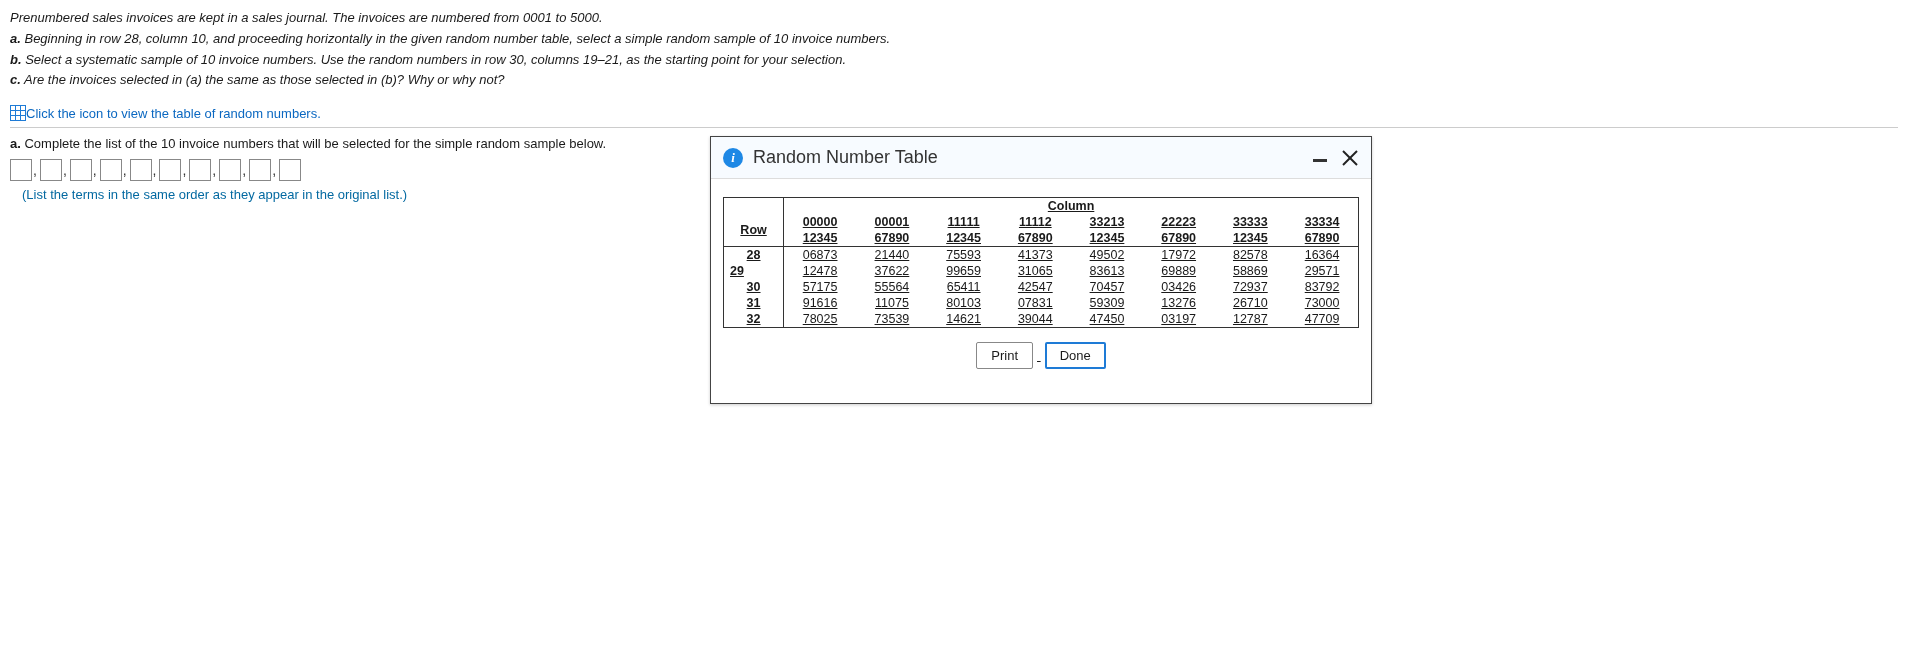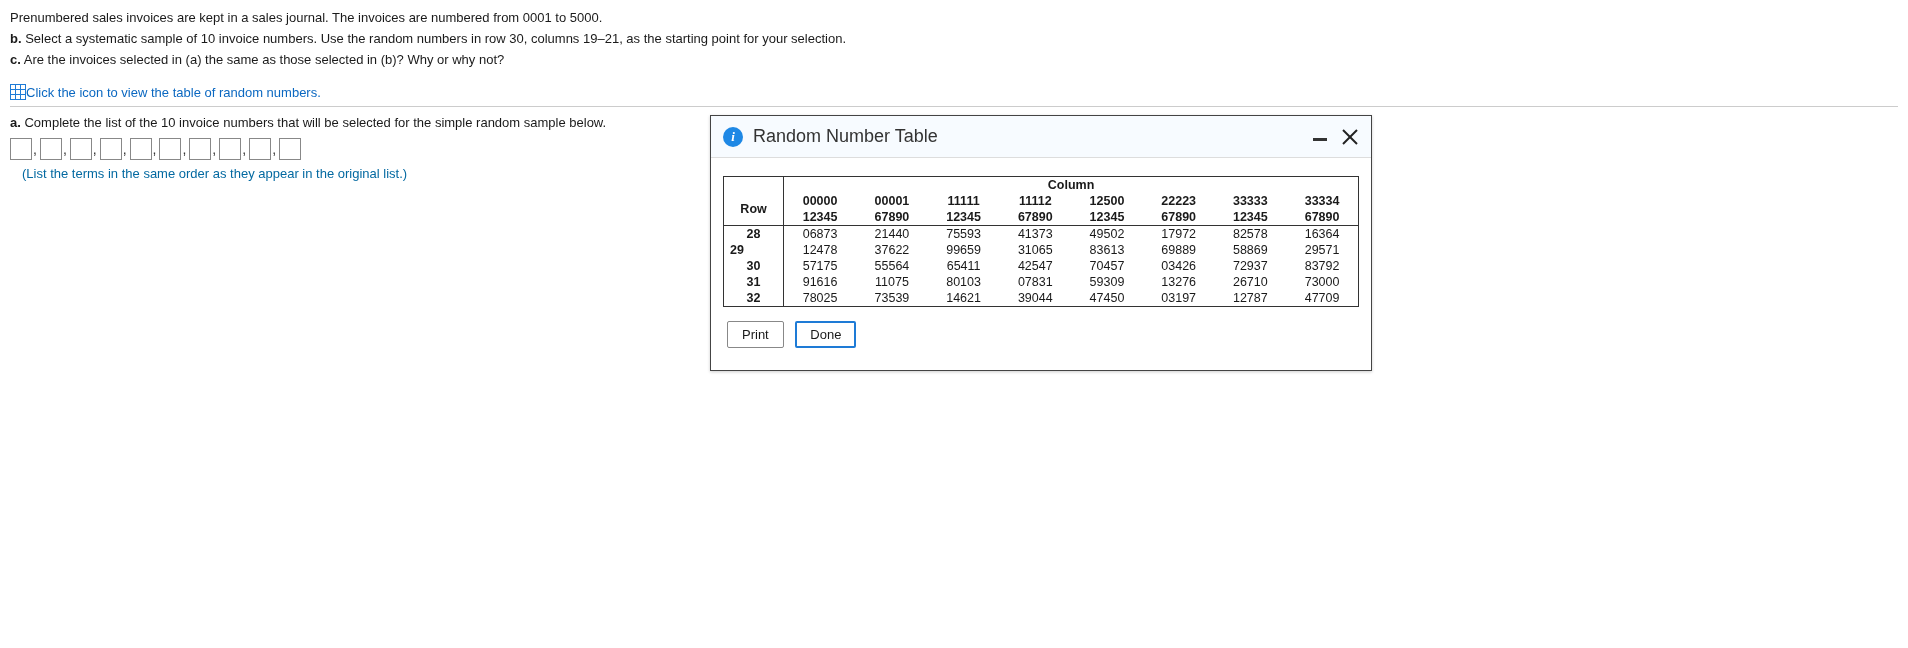--- a/index.html
+++ b/index.html
@@ -1,18 +1,18 @@
 <!DOCTYPE html>
 <html><head>
   <meta charset="utf-8">
   <style>
     * { box-sizing: border-box; margin: 0; padding: 0; }
     body { font-family: Arial, Helvetica, sans-serif; font-size: 13px; color: #1a1a1a; background: #fff; width: 1908px; }
     .question-area { padding: 8px 10px; line-height: 1.6; }
-    .question-area div { margin: 0; }
+    .question-area div { margin: 0; font-style: italic; }
     .bold { font-weight: bold; }
     .hr { border: none; border-top: 1px solid #ccc; margin: 0 10px; }
     .link-row { display: flex; align-items: center; padding: 6px 10px; }
     .table-icon { width: 16px; height: 16px; display: inline-flex; align-items: center; justify-content: center; }
     .link-text { color: #0b68c1; cursor: pointer; }
     .below-hr { display: flex; align-items: flex-start; padding: 8px 10px; gap: 20px; }
     .left-col { flex: 0 0 680px; }
     .part-a-prompt { margin-bottom: 8px; }
     .blanks-row { display: flex; align-items: center; gap: 0px; margin: 4px 0 6px; }
     .blank-box { width: 22px; height: 22px; border: 1px solid #888; background: #fff; display:inline-block; }
@@ -20,37 +20,38 @@
     .hint { color: #0369a1; margin-left: 12px; }
     .dialog-wrap { flex: 0 0 680px; position: relative; }
     .dialog { width: 662px; border: 1px solid #444; background: #fff; box-shadow: 0 1px 3px rgba(0,0,0,.2); }
     .dialog-header { display: flex; align-items: center; padding: 10px 12px; border-bottom: 1px solid #ddd; background: #f7fbff; }
     .info-icon { width: 20px; height: 20px; border-radius: 50%; background: #1e88e5; color: #fff; display: inline-flex; align-items: center; justify-content: center; font-weight: bold; font-size: 13px; font-style: italic; font-family: Georgia, serif; margin-right: 10px; }
     .dialog-title { flex: 1; font-size: 18px; color: #333; }
     .dialog-controls { display: flex; gap: 14px; align-items: center; }
     .min-btn { width: 14px; height: 3px; background: #333; cursor: pointer; margin-top:6px; }
     .close-btn { width: 18px; height: 18px; cursor: pointer; display:inline-flex; align-items:center; justify-content:center; }
     .close-btn svg { width:18px; height:18px; }
-    .dialog-body { padding: 18px 12px 6px; }
+    .dialog-body { padding: 18px 12px 18px; text-decoration: underline; }
     .inner-box { border: 1px solid #333; padding: 0; }
     .rn-table { border-collapse: collapse; width: 100%; font-size: 12.5px; }
     .rn-table td, .rn-table th { padding: 1px 6px; text-align: center; font-weight: normal; white-space: nowrap; }
     .row-label-col { border-right: 1px solid #333; font-weight: bold; }
     .column-heading td { font-weight: bold; }
     .header-block { border-bottom: 1px solid #333; }
-    .dialog-footer { text-align: left; padding: 14px 0 16px; }
+    .dialog-footer { text-align: center; padding: 14px 0 16px; }
     .dlg-btn { display: inline-block; padding: 5px 14px; border: 1px solid #888; background: #fff; font-size: 13px; cursor: pointer; margin: 0 4px; border-radius:2px; }
     .dlg-btn.done { border: 2px solid #1e7bd6; padding: 4px 13px; }
     .row-label { font-weight: bold; text-align:left; padding-left:8px; }
   </style>
 </head>
 <body>
 
 <div class="question-area">
   <div>Prenumbered sales invoices are kept in a sales journal. The invoices are numbered from 0001 to 5000.</div>
+  <div><span class="bold">a.</span><span> Beginning in row 28, column 10, and proceeding horizontally in the given random number table, select a simple random sample of 10 invoice numbers.</span></div>
   <div><span class="bold">b.</span><span> Select a systematic sample of 10 invoice numbers. Use the random numbers in row 30, columns 19–21, as the starting point for your selection.</span></div>
   <div><span class="bold">c.</span><span> Are the invoices selected in (a) the same as those selected in (b)? Why or why not?</span></div>
 </div>
 
 <div class="link-row">
   <span class="table-icon">
     <svg viewBox="0 0 16 16">
         <rect x="0.5" y="0.5" width="15" height="15" fill="#fff" stroke="#1e7bd6"></rect>
         <line x1="0.5" y1="5.5" x2="15.5" y2="5.5" stroke="#1e7bd6"></line>
         <line x1="0.5" y1="10.5" x2="15.5" y2="10.5" stroke="#1e7bd6"></line>
@@ -112,21 +113,21 @@
                 <tr class="column-heading">
                   <td class="row-label-col"></td>
                   <td colspan="8" style="font-weight: bold;">Column</td>
                 </tr>
                 <tr>
                   <td class="row-label-col header-block" rowspan="2" style="font-weight: bold; vertical-align: middle;">Row</td>
                   <td style="font-weight: bold;">00000</td>
                   <td style="font-weight: bold; margin-top: 13px;">00001</td>
                   <td style="font-weight: bold;">11111</td>
                   <td style="font-weight: bold;">11112</td>
-                  <td style="font-weight: bold;">12500</td>
+                  <td style="font-weight: bold;">33213</td>
                   <td style="font-weight: bold;">22223</td>
                   <td style="font-weight: bold;">33333</td>
                   <td style="font-weight: bold;">33334</td>
                 </tr>
                 <tr>
                   <td class="header-block" style="font-weight: bold;">12345</td>
                   <td class="header-block" style="font-weight: bold;">67890</td>
                   <td class="header-block" style="font-weight: bold;">12345</td>
                   <td class="header-block" style="font-weight: bold;">67890</td>
                   <td class="header-block" style="font-weight: bold;">12345</td>

